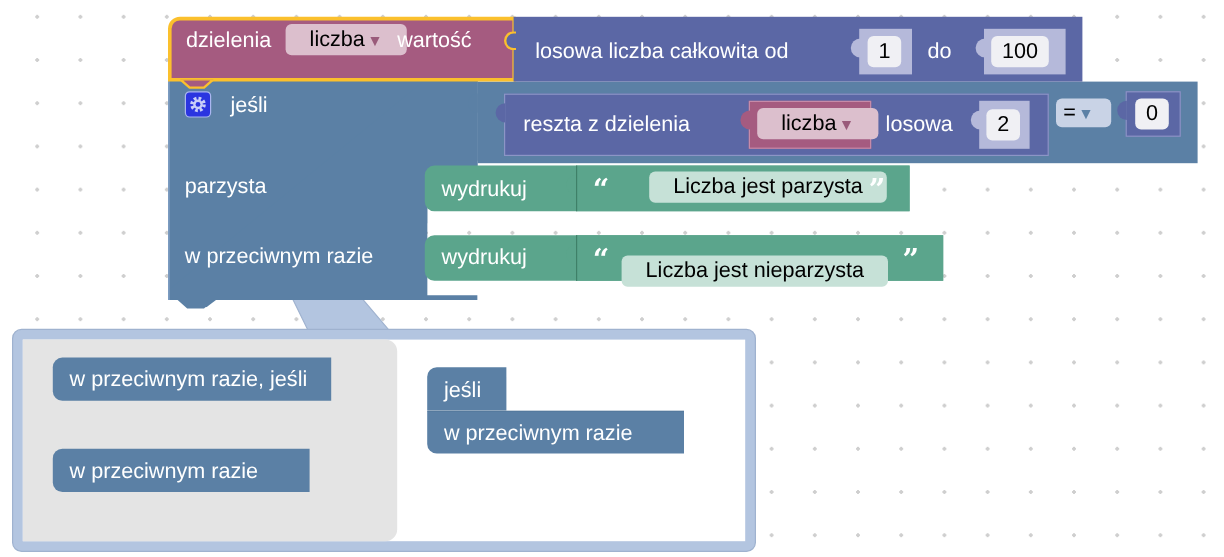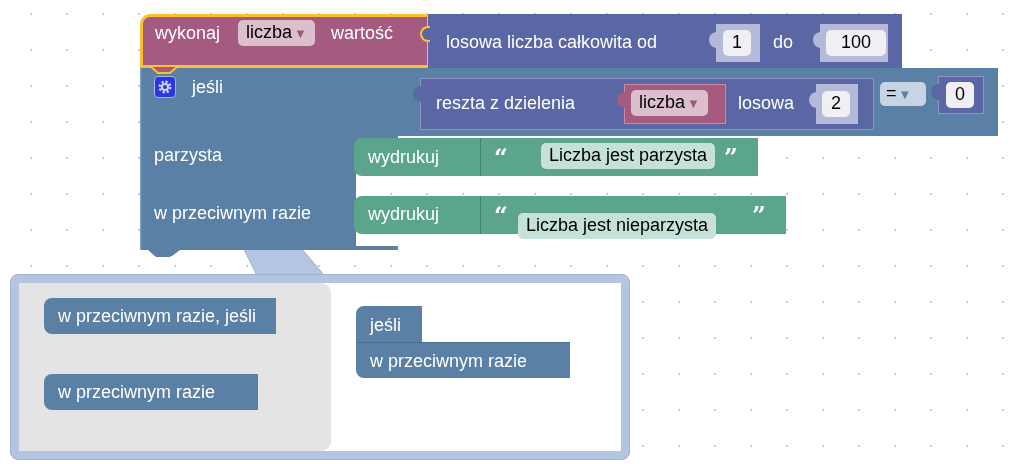--- a/index.html
+++ b/index.html
@@ -8,21 +8,21 @@
     background-color:#ffffff;
     background-image: radial-gradient(circle, #cfcfcf 1.3px, transparent 1.6px);
     background-size:36px 36px;
     background-position:13px -4px;
     font-family:"Liberation Sans", sans-serif;
   }
   .abs { position:absolute; box-sizing:border-box; }
   .txt { position:absolute; color:#fff; font-size:18px; line-height:22px; white-space:nowrap; }
   .field {
     position:absolute; box-sizing:border-box; border-radius:5px;
-    font-size:18px; line-height:24px; height:26px; padding:0 8px; color:#000; white-space:nowrap;
+    font-size:18px; line-height:24px; height:26px; padding:0 20px; color:#000; white-space:nowrap;
   }
   .var-field { background:#dcbfcd; }
   .num-field { background:#f0f0f4; text-align:center; }
   .str-field { background:#c6e1d7; }
   .op-field { background:#c9d3e6; }
   .arrow { color:#9a5a7a; font-size:13px; margin-left:2px; }
   .op-arrow { color:#5b80a5; font-size:13px; margin-left:2px; }
   .quote { position:absolute; color:#fff; font-size:24px; font-weight:bold; line-height:24px; font-family:"DejaVu Serif", serif; }
   .puzzle-tab {
     position:absolute; width:8px; height:16px; border-radius:8px 0 0 8px;
@@ -108,36 +108,36 @@
 <div class="puzzle-tab" style="left:472px;top:204px;background:#5ba58c;opacity:0.6"></div>
 <span class="txt" style="left:368px;top:203px;">wydrukuj</span>
 <span class="quote" style="left:494px;top:204px;">“</span>
 <div class="field str-field" style="left:518px;top:213px;">Liczba jest nieparzysta</div>
 <span class="quote" style="left:752px;top:204px;">”</span>
 
 <div class="abs" style="left:140px;top:14px;width:290px;height:54px;background:#a55b80;border:3px solid #fbc02d;border-radius:10px 0 0 0;"></div>
 <svg class="abs" style="left:150px;top:66px" width="30" height="10">
   <path d="M0,0 L8,7 L20,7 L28,0 Z" fill="#a55b80" stroke="#fbc02d" stroke-width="2"></path>
 </svg>
-<span class="txt" style="left:155px;top:22px;">wykonaj</span>
+<span class="txt" style="left:155px;top:22px;">dzielenia</span>
 <div class="field var-field" style="left:238px;top:20px;">
   <span>liczba</span><span class="arrow">▼</span>
 </div>
 <span class="txt" style="left:331px;top:22px;">wartość</span>
 
 <div class="abs" style="left:428px;top:14px;width:474px;height:54px;background:#5b67a5;"></div>
 <div class="puzzle-tab" style="left:420px;top:26px;background:#5b67a5;border:2px solid #fbc02d;border-right:none;box-sizing:border-box;width:10px;"></div>
 <span class="txt" style="left:446px;top:31px;">losowa liczba całkowita od</span>
 <div class="abs" style="left:716px;top:24px;width:44px;height:38px;background:#b5b9da;"></div>
 <div class="puzzle-tab" style="left:709px;top:32px;background:#b5b9da;"></div>
 <div class="field num-field" style="left:723px;top:30px;width:28px;padding:0;">1</div>
 <span class="txt" style="left:773px;top:31px;">do</span>
 <div class="abs" style="left:820px;top:24px;width:68px;height:38px;background:#b5b9da;"></div>
 <div class="puzzle-tab" style="left:813px;top:32px;background:#b5b9da;"></div>
-<div class="field num-field" style="left:826px;top:30px;width:60px;padding:0;">100</div>
+<div class="field num-field" style="left:826px;top:30px;width:48px;padding:0;">100</div>
 
 <div class="abs" style="left:10px;top:274px;width:620px;height:186px;background:#b3c5e0;border-radius:8px;border:1px solid #9fb2cf;">
   <div class="abs" style="left:8px;top:8px;width:602px;height:168px;background:#ffffff;"></div>
   <div class="abs" style="left:8px;top:8px;width:312px;height:168px;background:#e4e4e4;border-radius:0 10px 10px 0;"></div>
 </div>
 
 <div class="abs" style="left:44px;top:298px;width:232px;height:36px;background:#5b80a5;border-radius:8px 0 0 8px;">
   <span class="txt" style="left:14px;top:7px;">w przeciwnym razie, jeśli</span>
 </div>
 <div class="abs" style="left:44px;top:374px;width:214px;height:36px;background:#5b80a5;border-radius:8px 0 0 8px;">

